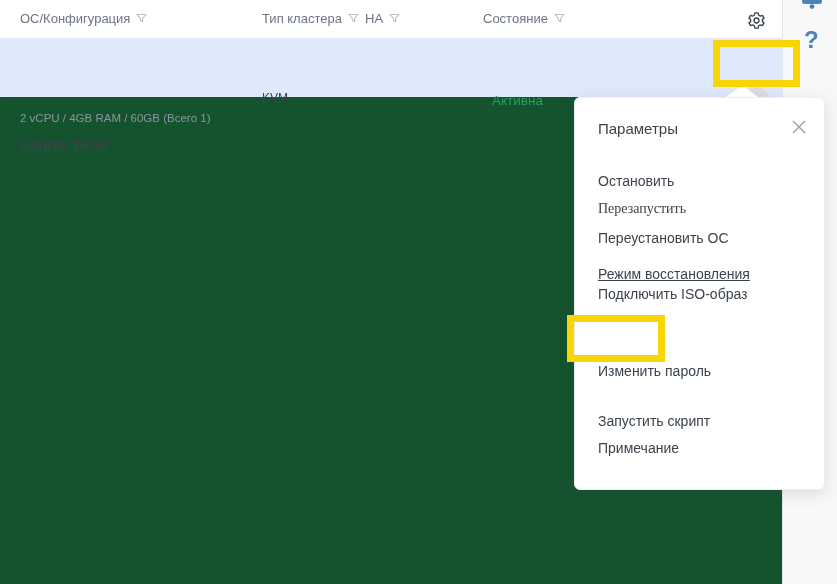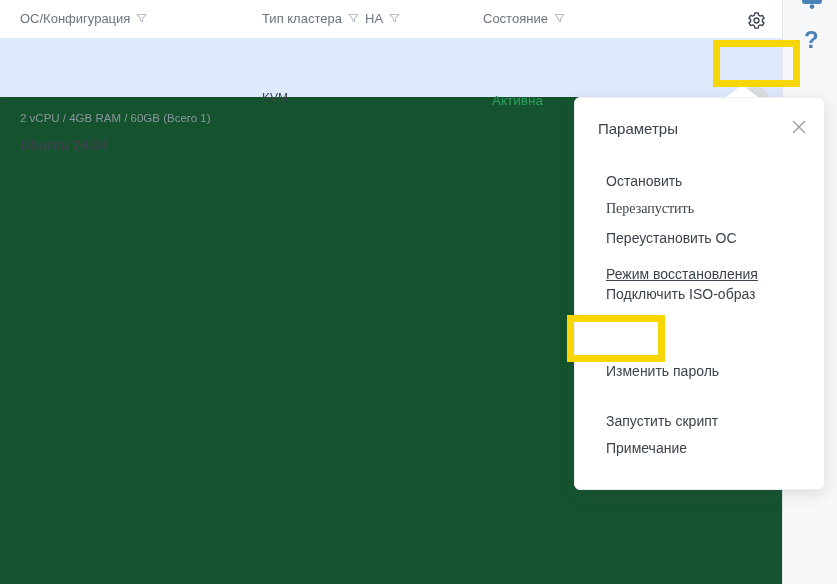--- a/index.html
+++ b/index.html
@@ -35,21 +35,21 @@
   
   .menu-caret { position:absolute; left:726px; top:85px; width:0; height:0; z-index:11;
     border-left:16px solid transparent; border-right:16px solid transparent;
     border-bottom:12px solid #ffffff; }
   .menu { position:absolute; left:574px; top:97px; width:251px; height:393px; z-index:10;
     background:#ffffff; border:1px solid #eceff2; border-radius:6px;
     box-shadow:0 4px 16px rgba(70,80,95,0.16); }
   .menu-title { position:absolute; left:23px; top:22px; font-size:15px; color:#3b434d;text-align:right; }
   .menu-close { position:absolute; left:215px; top:20px; width:18px; height:18px; cursor:pointer; }
   .menu-item { position:absolute; left:23px; width:205px; height:20px; line-height:20px;
-    font-size:14px; color:#3b434d; cursor:pointer; white-space:nowrap;margin-left:8px; }
+    font-size:14px; color:#3b434d; cursor:pointer; white-space:nowrap; }
   .mi-0-0 { top:73px; }  .mi-0-1 { top:101px;font-family:Liberation Serif, serif; } .mi-0-2 { top:130px; }
   .mi-0-3 { top:166px;text-decoration:underline; } .mi-0-4 { top:186px; }
   .mi-1-0 { top:233px; } .mi-1-1 { top:263px; }
   .mi-2-0 { top:313px; } .mi-2-1 { top:340px; }
 
   
   .hl-box { position:absolute; border:7px solid #f8d606; z-index:20; pointer-events:none; }
   .hl-actions { left:713px; top:40px; width:87px; height:47px; }
   .hl-vnc { left:567px; top:315px; width:98px; height:47px; }
 </style>

